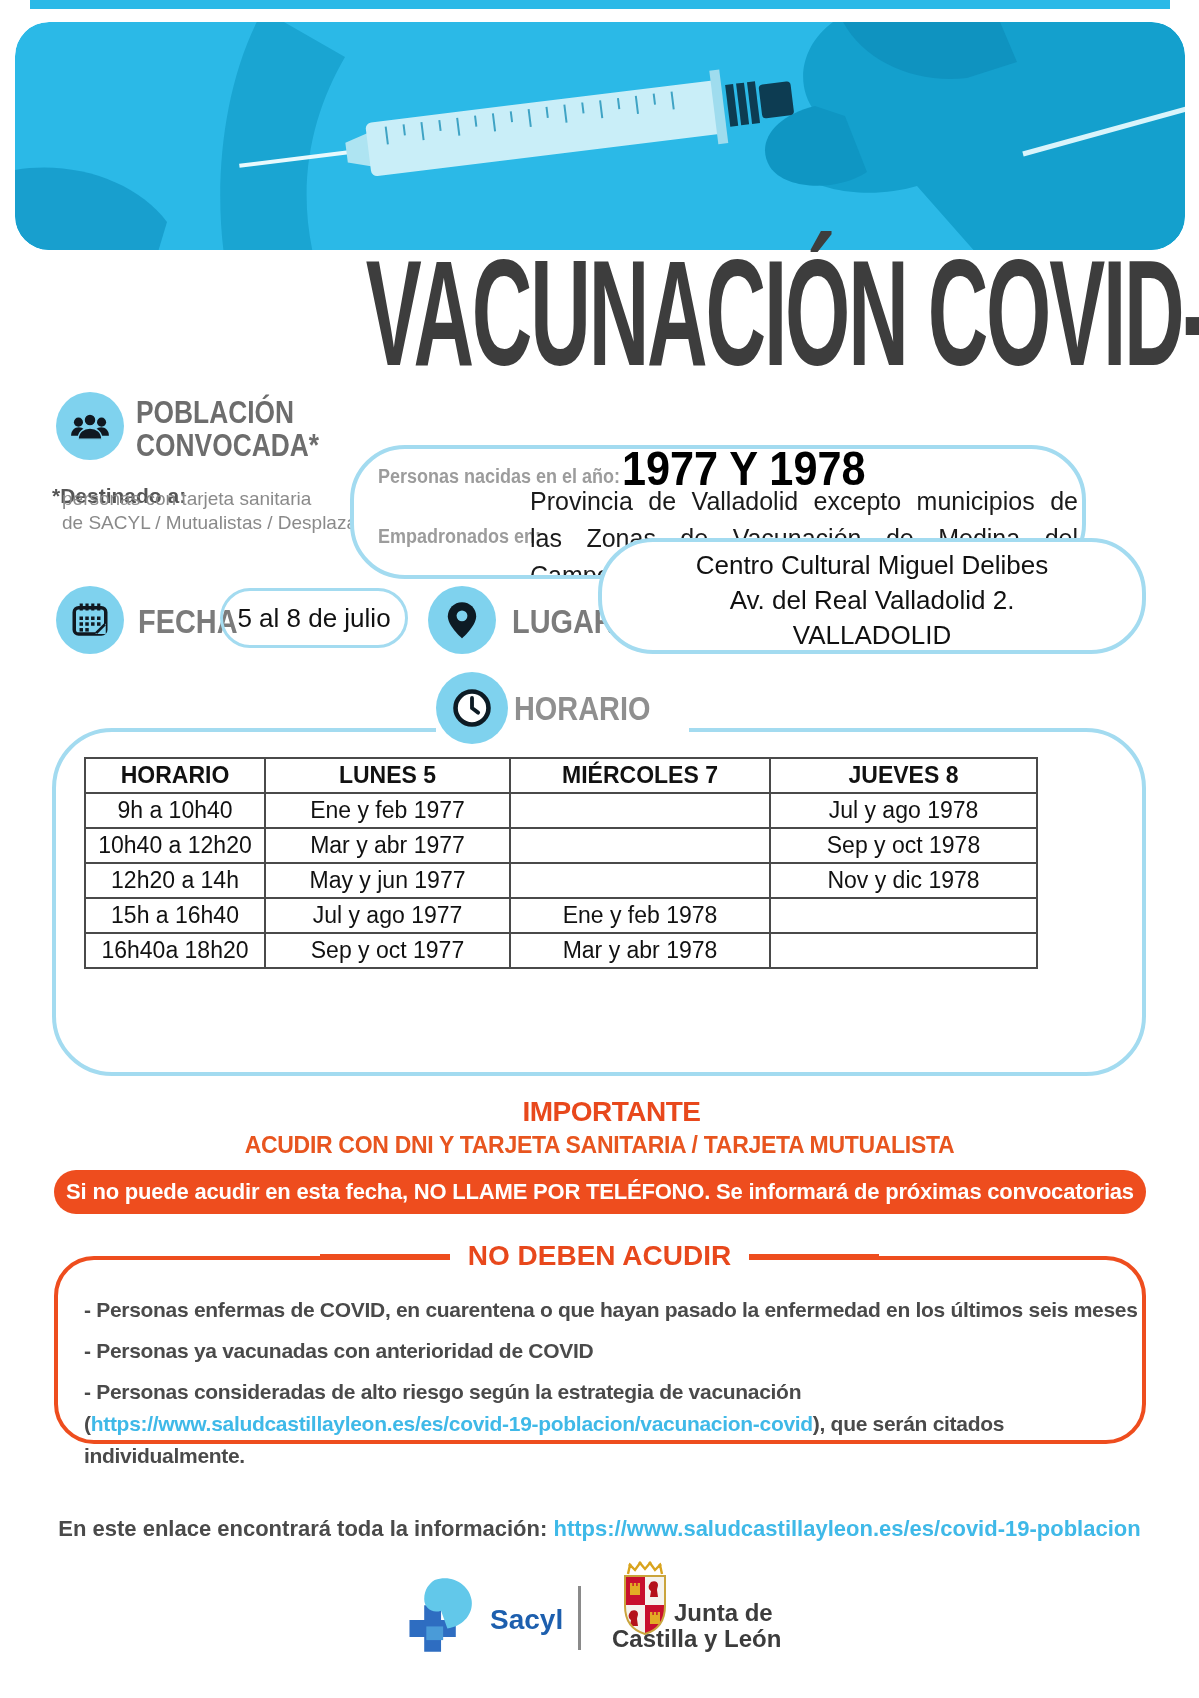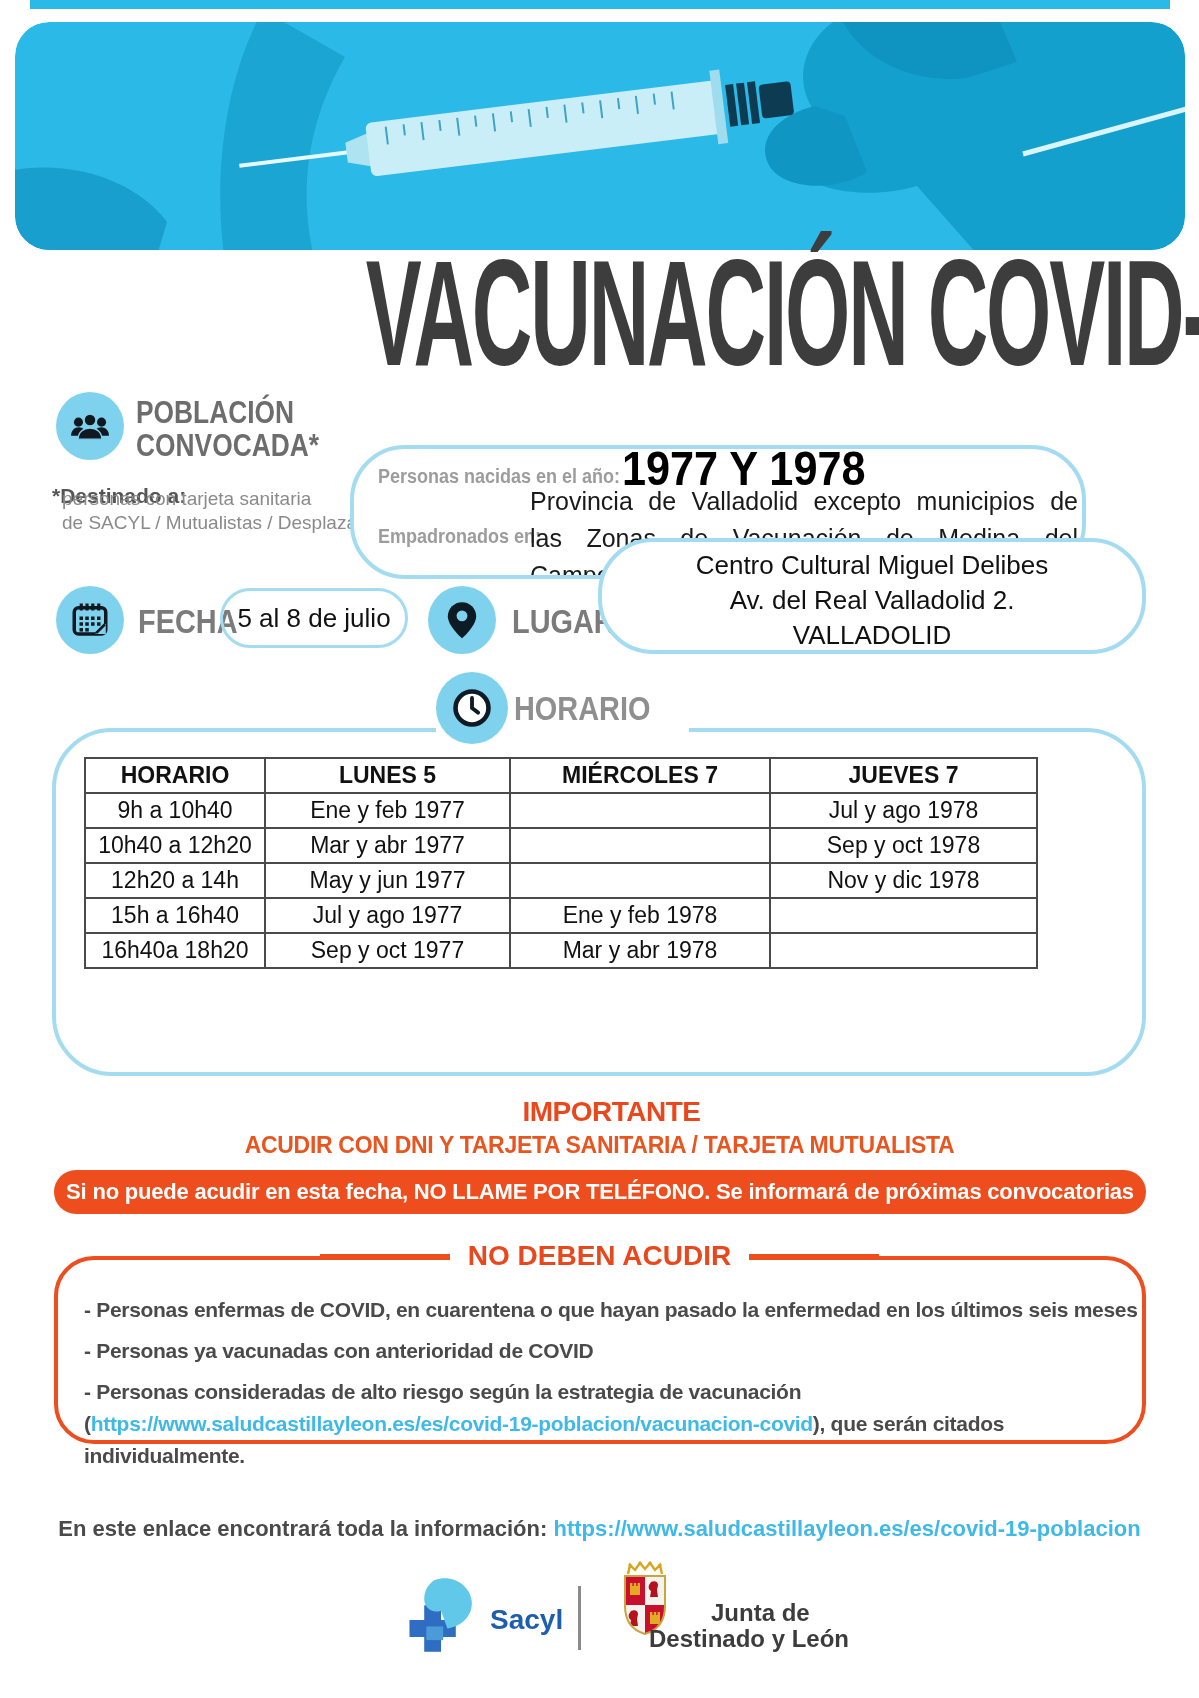--- a/index.html
+++ b/index.html
@@ -83,21 +83,21 @@
   .nowrap{white-space:nowrap;}
   .linkblue{color:#3fb9e8;}
 
   
   .foot-info{left:0;top:1516px;width:1199px;text-align:center;font-weight:bold;font-size:22px;
              color:#4a4a4a;white-space:nowrap;}
   .sacyl-logo{left:402px;top:1578px;}
   .sacyl-text{left:490px;top:1604px;font-weight:bold;font-size:28px;color:#1d5fae;}
   .logo-divider{left:578px;top:1586px;width:3px;height:64px;background:#8a8a8a;}
   .crest{left:620px;top:1560px;}
-  .junta-text{left:649px;top:1600px;width:220px;font-weight:bold;font-size:24px;line-height:26px;
+  .junta-text{left:612px;top:1600px;width:220px;font-weight:bold;font-size:24px;line-height:26px;
               color:#3c3c3c;}
   .junta-text .l1{margin-left:62px;}
 </style>
 </head>
 <body>
 
 <div class="page">
 
   <div class="abs top-strip"></div>
 
@@ -218,21 +218,21 @@
         <col style="width:180px">
         <col style="width:245px">
         <col style="width:260px">
         <col style="width:267px">
       </colgroup>
     <tbody>
         <tr>
       <th>HORARIO</th>
       <th>LUNES 5</th>
       <th>MIÉRCOLES 7</th>
-      <th>JUEVES 7</th>
+      <th>JUEVES 8</th>
     </tr>
     <tr>
       <td>9h a 10h40</td>
       <td>Ene y feb 1977</td>
       <td></td>
       <td>Jul y ago 1978</td>
     </tr>
     <tr>
       <td>10h40 a 12h20</td>
       <td>Mar y abr 1977</td>
@@ -319,16 +319,16 @@
         <g fill="#b5121b">
           <path d="M31,22 c4,-2 7,0 7,3 c0,2 -1,3 -1,5 l1,7 h-8 l1,-6 c-2,-1 -3,-4 -2,-6 z"></path>
           <path d="M11,51 c4,-2 7,0 7,3 c0,2 -1,3 -1,5 l1,7 h-8 l1,-6 c-2,-1 -3,-4 -2,-6 z"></path>
         </g>
       </g>
       <path d="M5,16 h40 v30 q0,22 -20,28 q-20,-6 -20,-28 z" fill="none" stroke="#caa43c" stroke-width="2"></path>
     </svg>
   </div>
   <div class="abs junta-text">
     <div class="l1">Junta de</div>
-    <div>Destinado y León</div>
+    <div>Castilla y León</div>
   </div>
 
 </div>
 
 </body></html>

